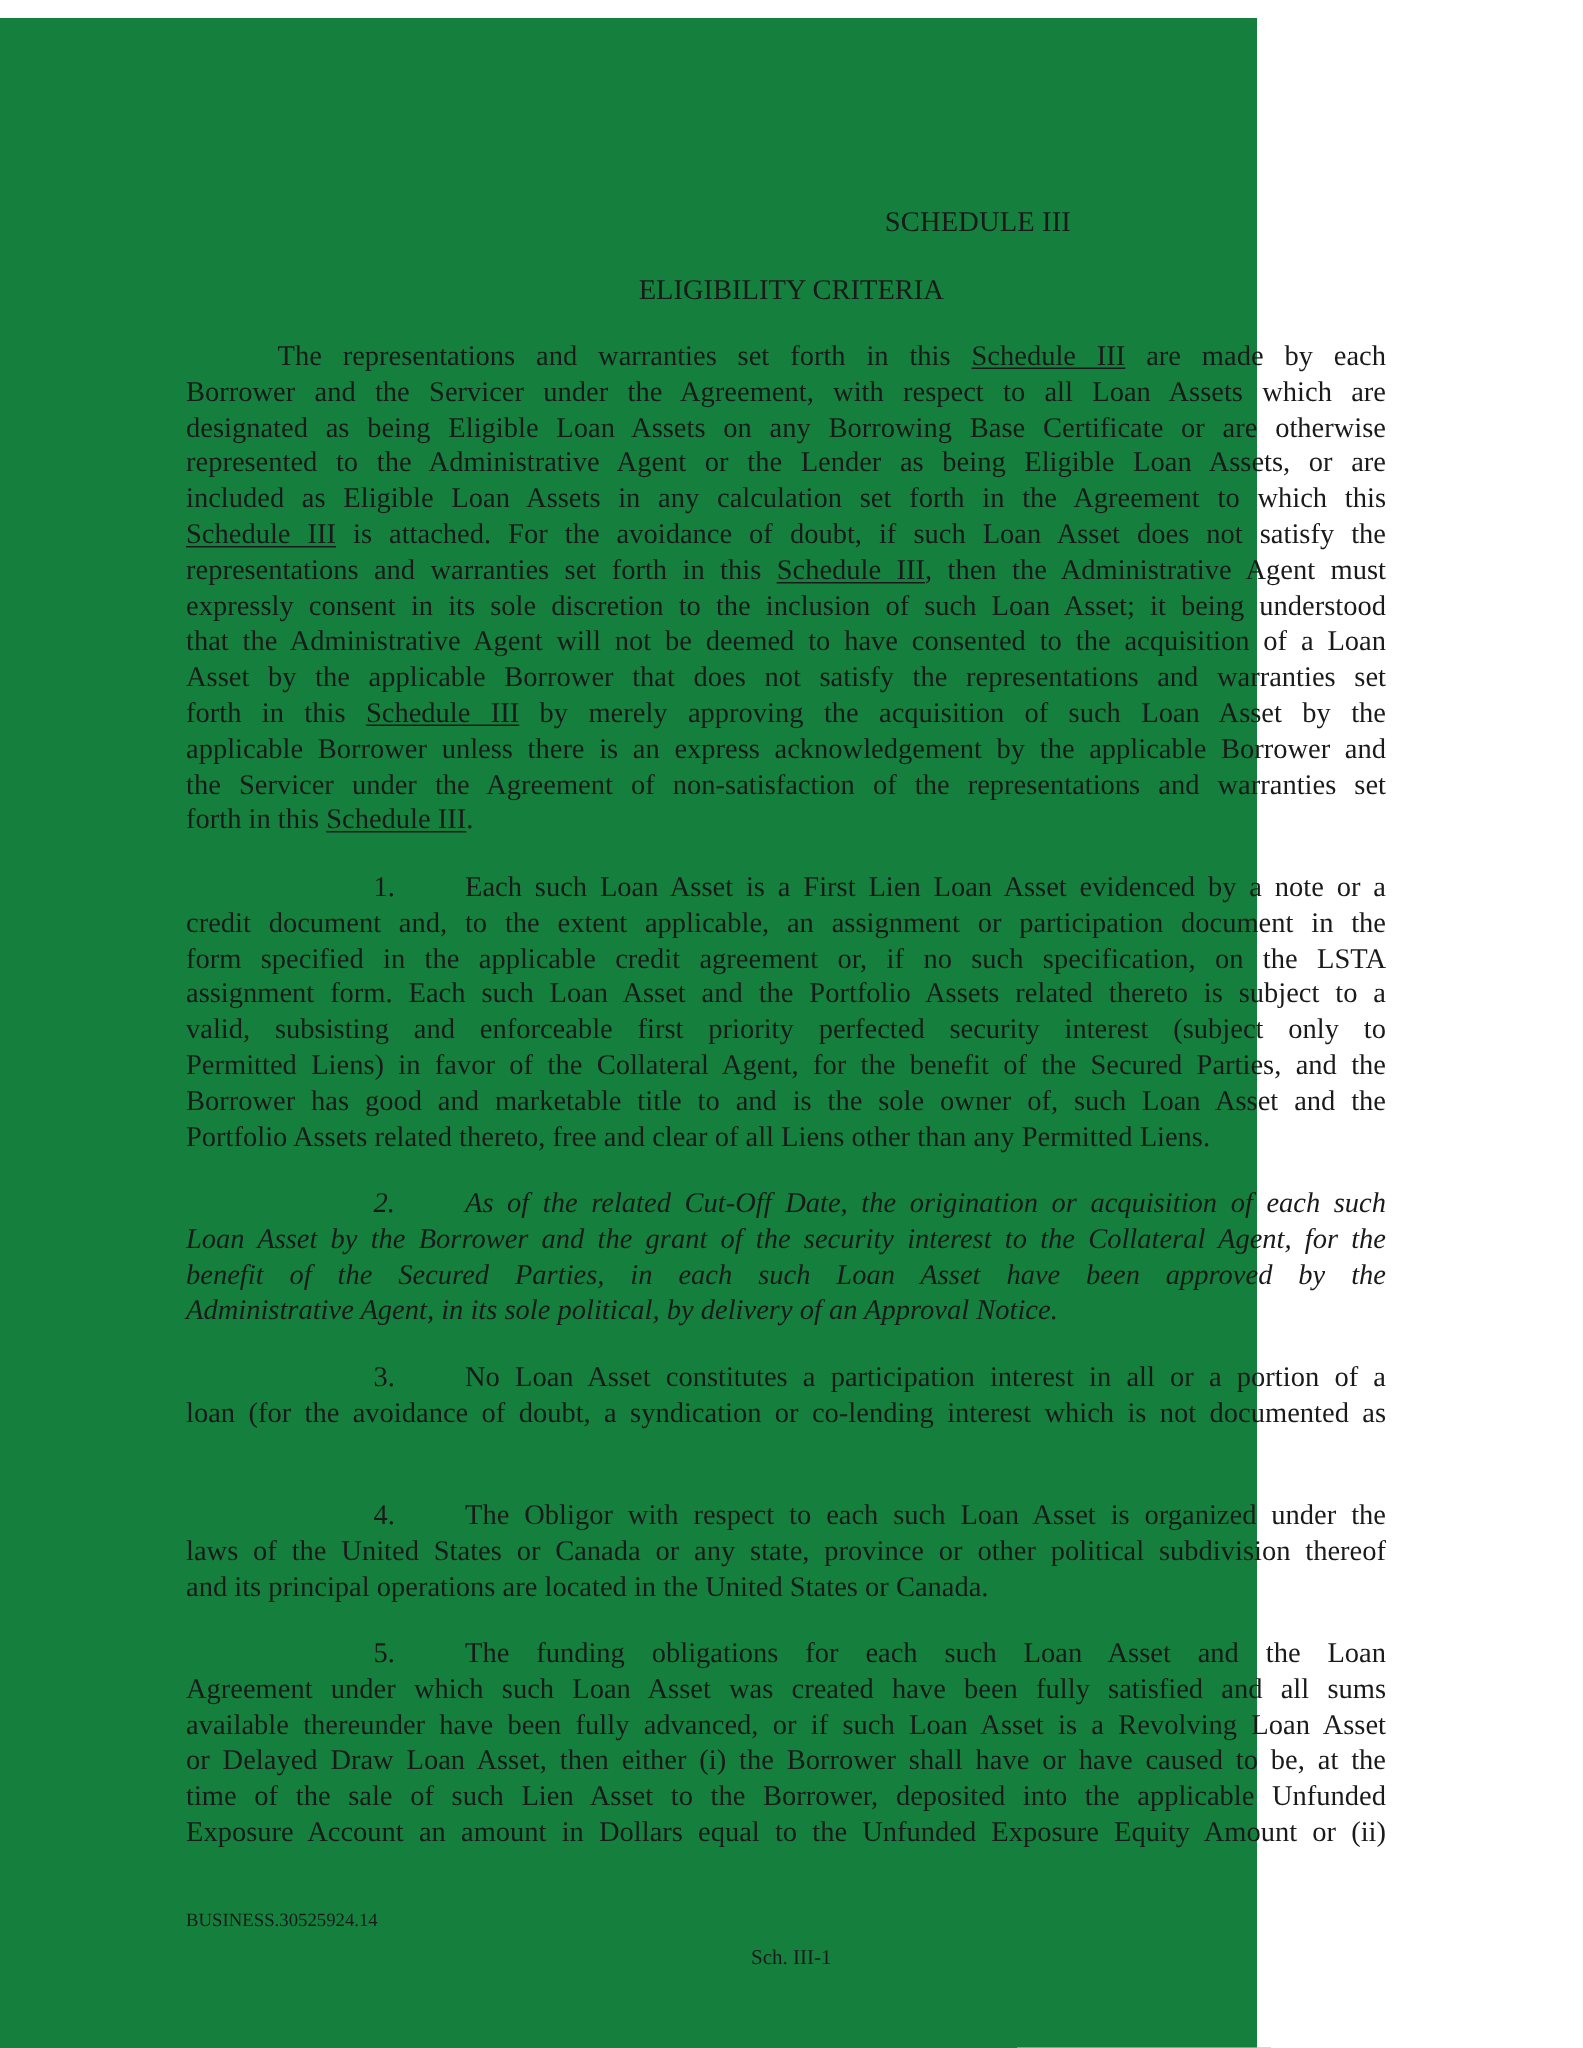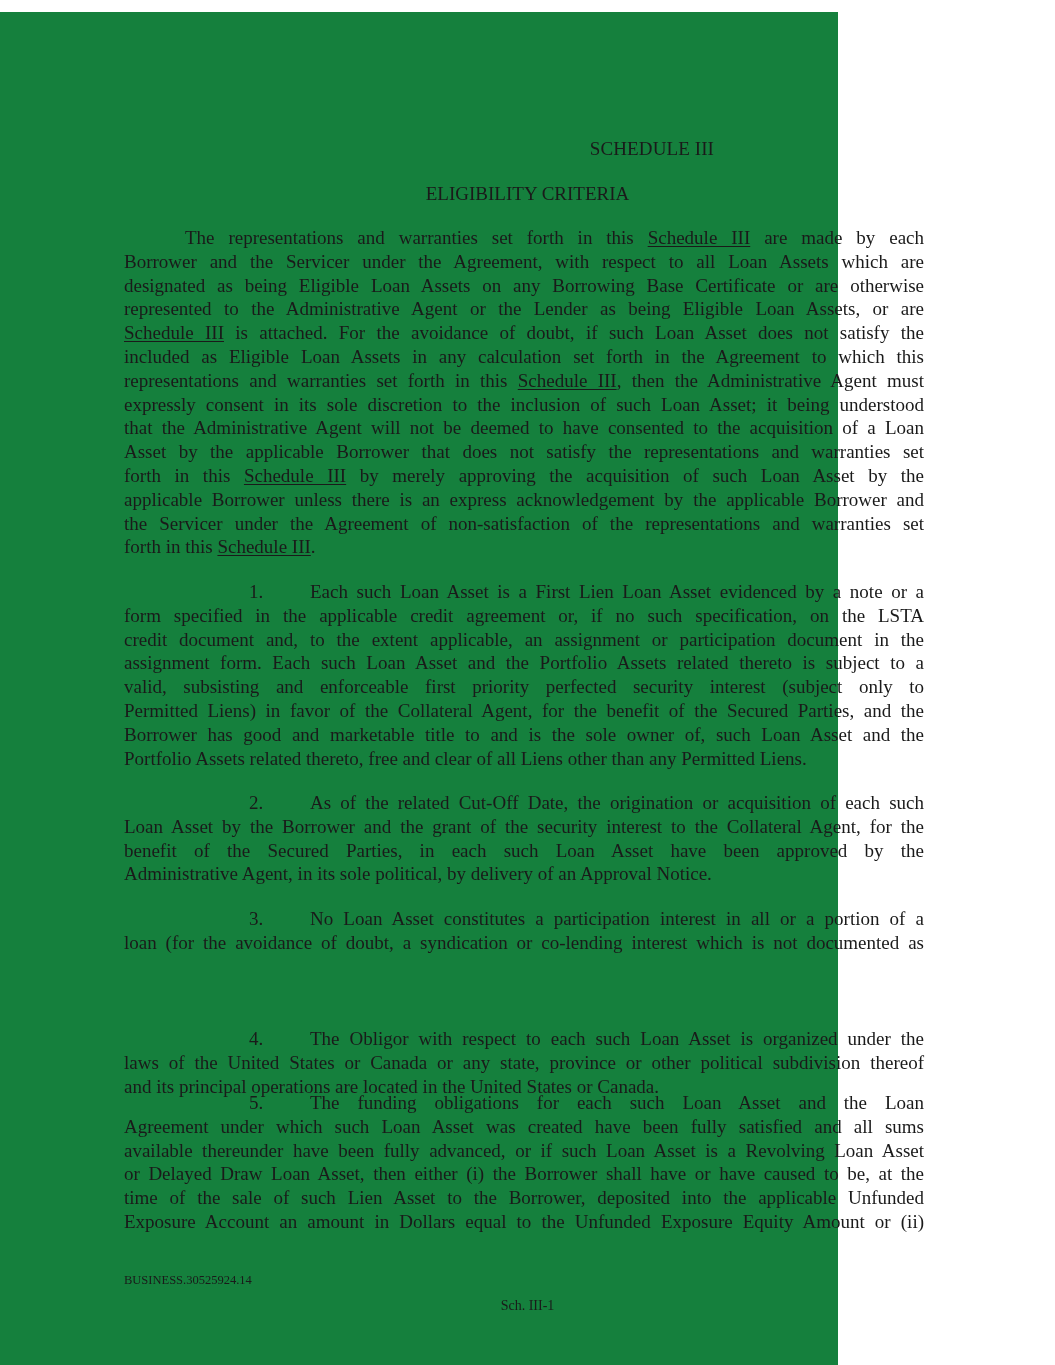--- a/index.html
+++ b/index.html
@@ -94,53 +94,53 @@
 <div class="page">
 
   <div class="schedule-label">SCHEDULE III</div>
   <div class="doc-title">ELIGIBILITY CRITERIA</div>
 
   <div class="body-block" id="intro-block" style="top:214px;">
       <span class="line indent-first">The representations and warranties set forth in this <u>Schedule III</u> are made by each</span>
       <span class="line">Borrower and the Servicer under the Agreement, with respect to all Loan Assets which are</span>
       <span class="line">designated as being Eligible Loan Assets on any Borrowing Base Certificate or are otherwise</span>
       <span class="line">represented to the Administrative Agent or the Lender as being Eligible Loan Assets, or are</span>
+      <span class="line">included as Eligible Loan Assets in any calculation set forth in the Agreement to which this</span>
       <span class="line"><u>Schedule III</u> is attached.  For the avoidance of doubt, if such Loan Asset does not satisfy the</span>
-      <span class="line">included as Eligible Loan Assets in any calculation set forth in the Agreement to which this</span>
       <span class="line">representations and warranties set forth in this <u>Schedule III</u>, then the Administrative Agent must</span>
       <span class="line">expressly consent in its sole discretion to the inclusion of such Loan Asset; it being understood</span>
       <span class="line">that the Administrative Agent will not be deemed to have consented to the acquisition of a Loan</span>
       <span class="line">Asset by the applicable Borrower that does not satisfy the representations and warranties set</span>
       <span class="line">forth in this <u>Schedule III</u> by merely approving the acquisition of such Loan Asset by the</span>
       <span class="line">applicable Borrower unless there is an express acknowledgement by the applicable Borrower and</span>
       <span class="line">the Servicer under the Agreement of non-satisfaction of the representations and warranties set</span>
       <span class="line last">forth in this <u>Schedule III</u>.</span>
     </div>
 
   <div class="body-block" id="crit-1" style="top:568px;">
       <span class="line indent-num"><span class="num">1.</span>Each such Loan Asset is a First Lien Loan Asset evidenced by a note or a</span>
+      <span class="line">credit document and, to the extent applicable, an assignment or participation document in the</span>
       <span class="line">form specified in the applicable credit agreement or, if no such specification, on the LSTA</span>
-      <span class="line">credit document and, to the extent applicable, an assignment or participation document in the</span>
       <span class="line">assignment form.  Each such Loan Asset and the Portfolio Assets related thereto is subject to a</span>
       <span class="line">valid, subsisting and enforceable first priority perfected security interest (subject only to</span>
       <span class="line">Permitted Liens) in favor of the Collateral Agent, for the benefit of the Secured Parties, and the</span>
       <span class="line">Borrower has good and marketable title to and is the sole owner of, such Loan Asset and the</span>
       <span class="line last">Portfolio Assets related thereto, free and clear of all Liens other than any Permitted Liens.</span>
     </div>
-  <div class="body-block" id="crit-2" style="top:779px;">
+  <div class="body-block" id="crit-2" style="top:779px;font-style:italic;">
       <span class="line indent-num"><span class="num">2.</span>As of the related Cut-Off Date, the origination or acquisition of each such</span>
       <span class="line">Loan Asset by the Borrower and the grant of the security interest to the Collateral Agent, for the</span>
       <span class="line">benefit of the Secured Parties, in each such Loan Asset have been approved by the</span>
       <span class="line last">Administrative Agent, in its sole political, by delivery of an Approval Notice.</span>
     </div>
   <div class="body-block" id="crit-3" style="top:895px;">
       <span class="line indent-num"><span class="num">3.</span>No Loan Asset constitutes a participation interest in all or a portion of a</span>
       <span class="line">loan (for the avoidance of doubt, a syndication or co-lending interest which is not documented as</span>
     </div>
-  <div class="body-block" id="crit-4" style="top:987px;margin-top:28px;">
+  <div class="body-block" id="crit-4" style="top:987px;">
       <span class="line indent-num"><span class="num">4.</span>The Obligor with respect to each such Loan Asset is organized under the</span>
       <span class="line">laws of the United States or Canada or any state, province or other political subdivision thereof</span>
       <span class="line last">and its principal operations are located in the United States or Canada.</span>
     </div>
   <div class="body-block" id="crit-5" style="top:1079px;">
       <span class="line indent-num"><span class="num">5.</span>The funding obligations for each such Loan Asset and the Loan</span>
       <span class="line">Agreement under which such Loan Asset was created have been fully satisfied and all sums</span>
       <span class="line">available thereunder have been fully advanced, or if such Loan Asset is a Revolving Loan Asset</span>
       <span class="line">or Delayed Draw Loan Asset, then either (i) the Borrower shall have or have caused to be, at the</span>
       <span class="line">time of the sale of such Lien Asset to the Borrower, deposited into the applicable Unfunded</span>

